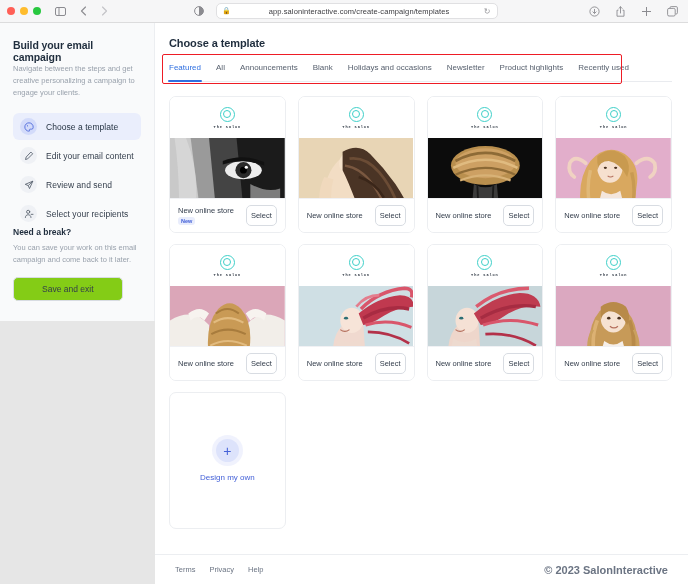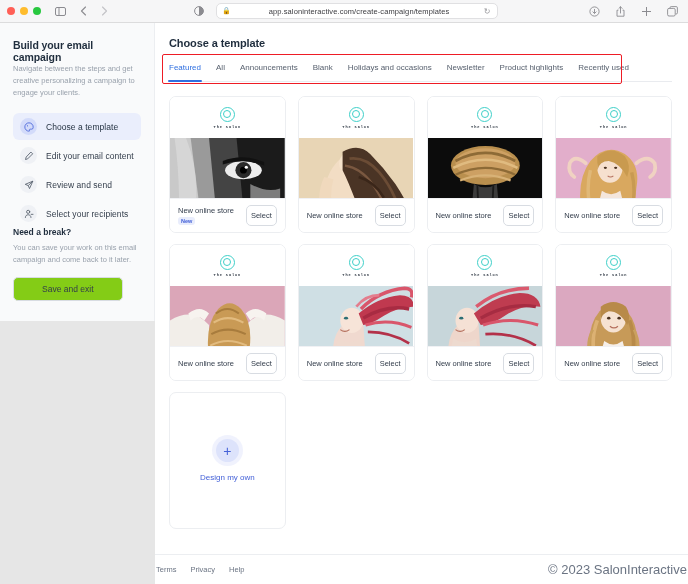--- a/index.html
+++ b/index.html
@@ -218,26 +218,26 @@
     font-size: 14px; line-height: 1;
     box-shadow: 0 0 0 4px rgba(221,227,251,.45);
   }
   .design-label { font-size: 8px; color: #4461d8; }
 
   
   .footer {
     border-top: 1px solid #eceef1;
     height: 30px;
     display: flex; align-items: center;
-    padding: 0 1px;
+    padding: 0 20px;
     background: #fff;
   }
   .footer-links { display: flex; gap: 14px; }
   .footer-link { font-size: 7.5px; color: #6b7483; cursor: pointer; }
-  .copyright { margin-left: auto; font-size: 13px; color: #6b7483; }
+  .copyright { margin-left: auto; font-size: 11px; color: #6b7483; font-weight: bold; }
 
   
   .art { position: absolute; inset: 0; }
 </style>
 </head>
 <body>
 
 <div class="browser-chrome">
   <div class="traffic">
     <span class="dot red"></span>

